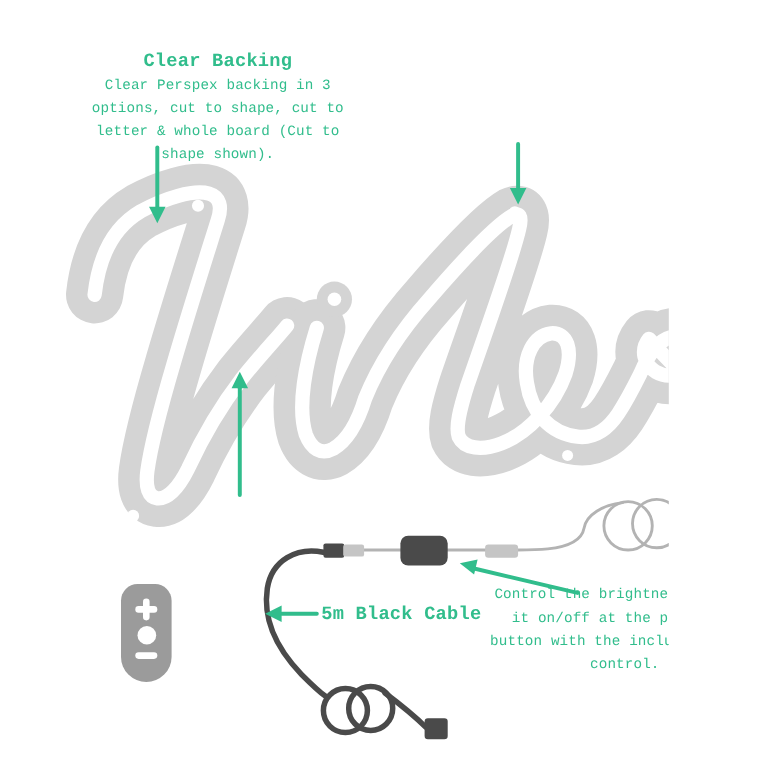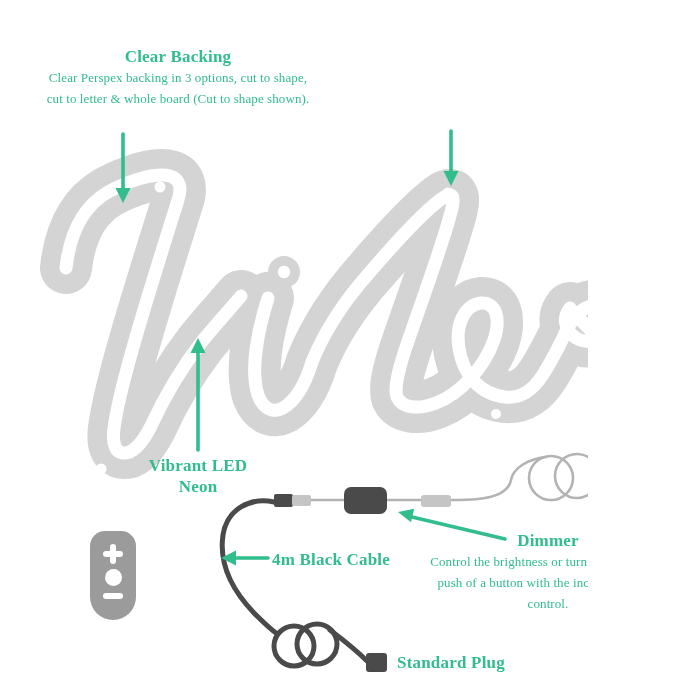--- a/index.html
+++ b/index.html
@@ -8,21 +8,21 @@
     --tube-white:#ffffff;
     --cable-gray:#b3b3b3;
     --dark:#4a4a4a;
     --sleeve-gray:#c5c5c5;
     --remote-gray:#9b9b9b;
     --background:#ffffff;
   }
   html,body{margin:0;padding:0;}
   #canvas{
     position:relative;width:588px;height:700px;background:var(--background);
-    overflow:hidden;font-family:Liberation Serif, serif;
+    overflow:hidden;font-family:Liberation Mono, monospace;margin-left:20px;
   }
   svg{position:absolute;left:0;top:0;}
   .label{position:absolute;color:var(--accent);text-align:center;}
   .h{font-weight:700;font-size:17px;line-height:21px;letter-spacing:.2px;}
   .b{font-weight:400;font-size:13px;line-height:21px;letter-spacing:.1px;}
   .nowrap{white-space:nowrap;text-align:left;}
   .sr{position:absolute;width:1px;height:1px;overflow:hidden;clip:rect(0 0 0 0);}
 
   
   .sign-body{fill:none;stroke:var(--sign-gray);stroke-width:52;stroke-linecap:round;stroke-linejoin:round;}
@@ -109,31 +109,28 @@
   <span class="sr">Vibe</span>
 
   <div class="label" style="left:46px;top:46px;width:264px;">
     <div class="h">Clear Backing</div>
     <div class="b">Clear Perspex backing in 3 options, cut to shape, cut to letter &amp; whole board (Cut to shape shown).</div>
   </div>
 
 
   <div class="label h" style="left:588px;top:189px;width:96px;">5m Clear Cable</div>
 
-  <div class="label h" style="left:147px;top:455px;width:102px;">Vibrant LED Neon</div>
 
   <div class="label" style="left:423px;top:530px;width:250px;">
-    <div class="h">Dimmer</div>
     <div class="b">Control the brightness or turn it on/off at the push of a button with the included remote control.</div>
   </div>
 
-  <div class="label h nowrap" style="left:272px;top:549px;">4m Black Cable</div>
+  <div class="label h nowrap" style="left:272px;top:549px;">5m Black Cable</div>
 
 
-  <div class="label h nowrap" style="left:397px;top:652px;">Standard Plug</div>
 
   <div id="remote">
     <div class="white ph"></div>
     <div class="white pv"></div>
     <div class="white ci"></div>
     <div class="white mi"></div>
   </div>
 
 </div>
 

